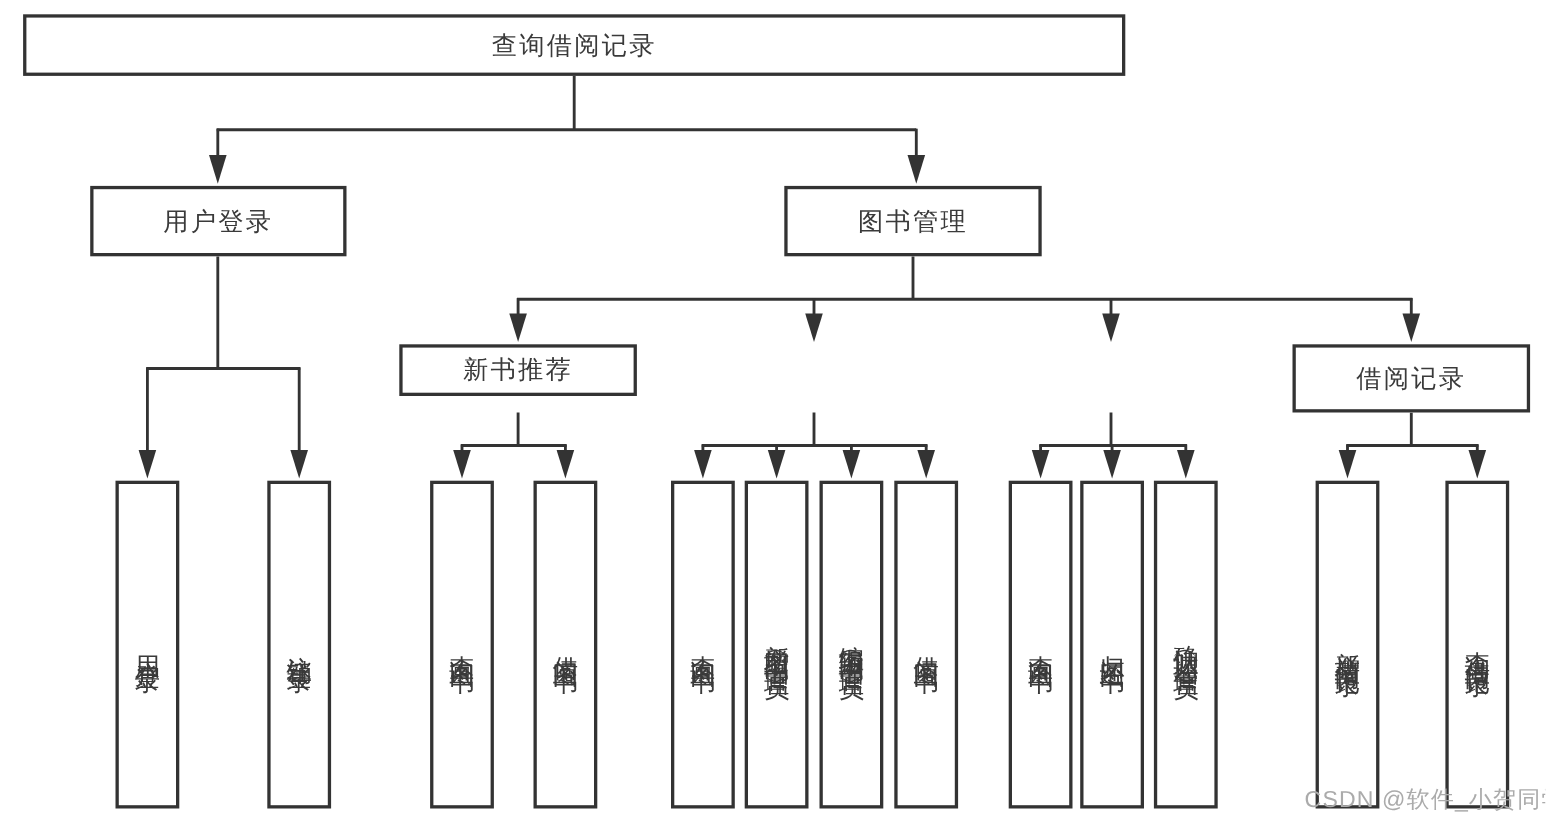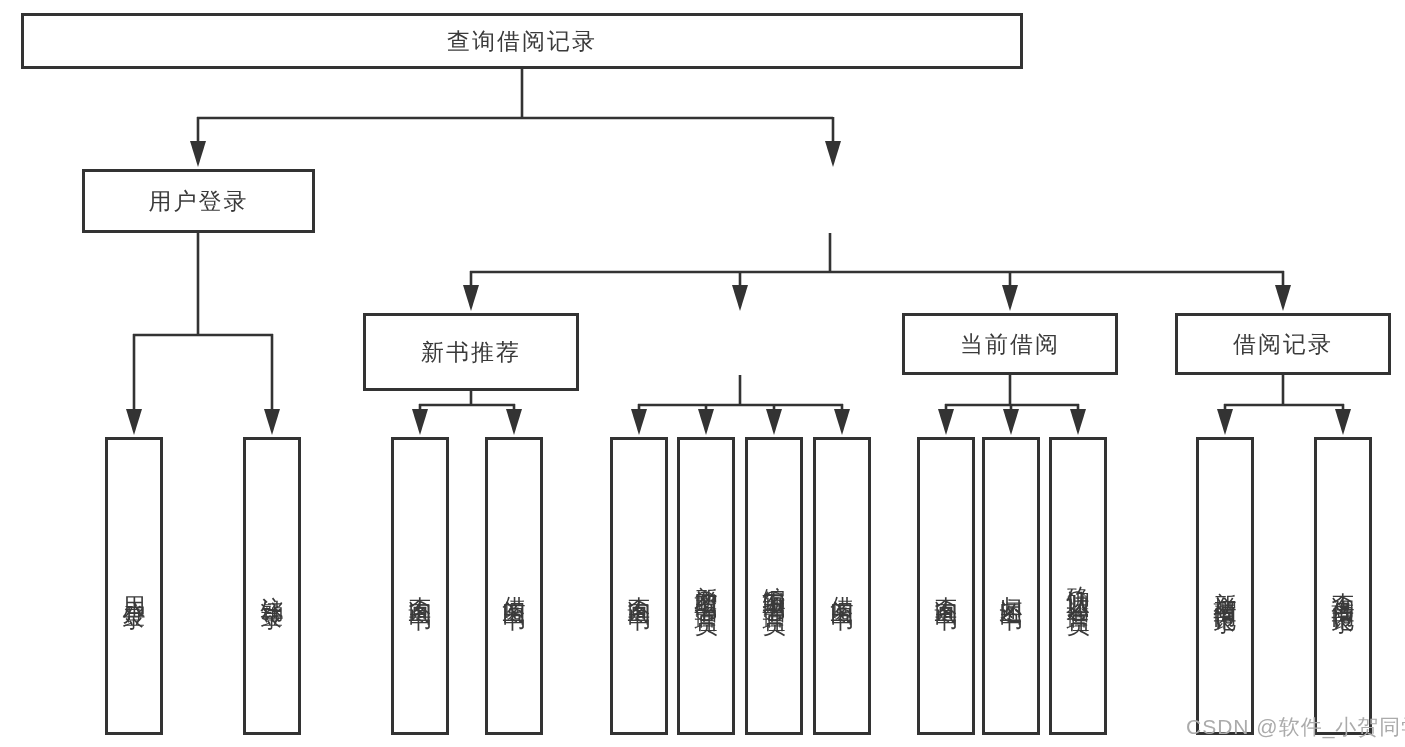--- a/index.html
+++ b/index.html
@@ -119,26 +119,26 @@
     </g>
   </svg>
 
   <div class="hbox" style="left:21px;top:13px;width:1002px;height:56px;">
     <span>查询借阅记录</span>
   </div>
 
   <div class="hbox" style="left:82px;top:169px;width:233px;height:64px;">
     <span>用户登录</span>
   </div>
+  <div class="hbox" style="left:713px;top:169px;width:234px;height:64px;">
+    <span>图书管理</span>
+  </div>
 
-  <div class="hbox" style="left:363px;top:313px;width:216px;height:78px;">
+  <div class="hbox" style="left:363px;top:313px;width:216px;height:47px;">
     <span>新书推荐</span>
-  </div>
-  <div class="hbox" style="left:902px;top:313px;width:216px;height:62px;">
-    <span>当前借阅</span>
   </div>
   <div class="hbox" style="left:1175px;top:313px;width:216px;height:62px;justify-content:center;">
     <span>借阅记录</span>
   </div>
 
   <div class="vbox" style="left:105px;">
     <span>用户登录</span>
   </div>
   <div class="vbox" style="left:243px;">
     <span>注销登录</span>

